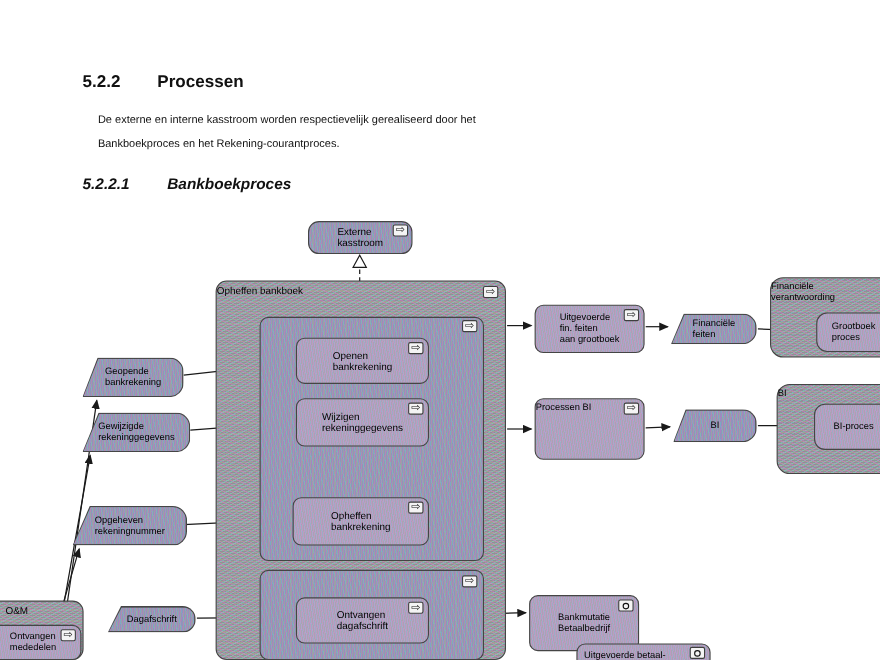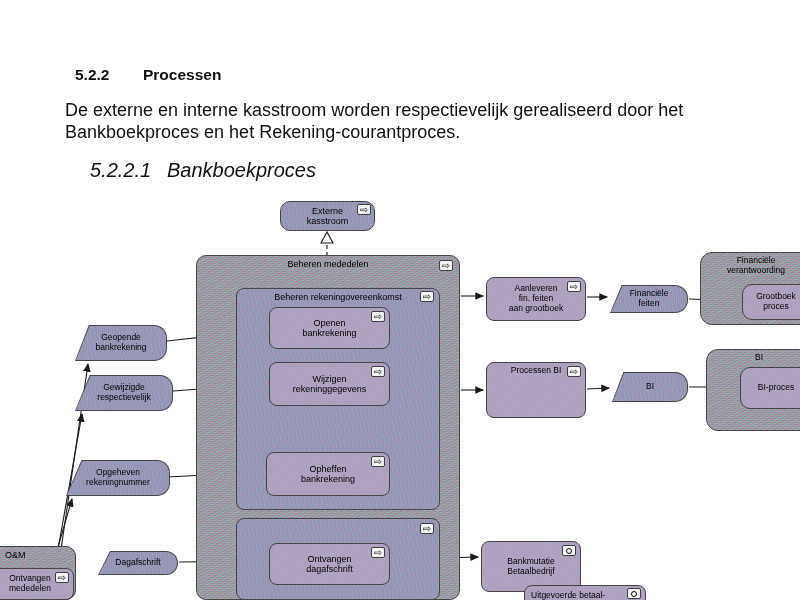--- a/index.html
+++ b/index.html
@@ -2,30 +2,30 @@
 <html><head>
 <meta charset="utf-8">
 <style>
   *{margin:0;padding:0;box-sizing:border-box}
   html,body{width:800px;height:600px;background:#ffffff;overflow:hidden;position:relative;
     font-family:"Liberation Sans",sans-serif;color:#111}
 
   
   #heading{position:absolute;left:75px;top:66px;font-size:15.5px;font-weight:bold}
   #heading .num{display:inline-block;min-width:68px}
-  #para{position:absolute;left:65px;top:99px;width:670px;font-size:18px;line-height:22px;white-space:pre-line}
-  #subheading{position:absolute;left:90px;top:159px;font-size:20px;font-weight:normal;font-style:italic}
+  #para{position:absolute;left:89px;top:99px;width:670px;font-size:10px;line-height:22px;white-space:pre-line}
+  #subheading{position:absolute;left:75px;top:159px;font-size:14px;font-weight:bold;font-style:italic}
   #subheading .num{display:inline-block;min-width:77px}
 
   
   .shape{position:absolute;border:1px solid #454545;z-index:2}
   .round8{border-radius:8px}
   .round10{border-radius:10px}
   .round12{border-radius:12px}
-  .label{position:absolute;white-space:pre-line;text-align:center;font-size:9px;line-height:1.15;color:#000;z-index:2}
+  .label{position:absolute;white-space:pre-line;font-size:9px;line-height:1.15;color:#000;z-index:2}
   .label.mid{inset:0;display:flex;align-items:center;justify-content:center}
   .label.top{top:3px;left:0;right:0}
   .label.small{font-size:8.5px}
 
   .icon-box{position:absolute;top:3px;right:4px;width:14px;height:11px;background:#f4f4f4;
     border:1px solid #3f3f3f;border-radius:2px;display:flex;align-items:center;justify-content:center;
     font-size:10px;line-height:1;color:#111;z-index:3}
   .circ{width:6px;height:6px;border:1px solid #111;border-radius:50%}
 
   
@@ -88,26 +88,25 @@
 </svg>
 
 <div class="shape texA round10" style="left:280px;top:201px;width:95px;height:30px">
   <span class="icon-box" style="top:2px;right:3px">⇨</span>
   <span class="label mid">Externe
 kasstroom</span>
 </div>
 
 <div class="shape texB round10" style="left:196px;top:255px;width:264px;height:345px">
   <span class="icon-box" style="top:4px;right:6px">⇨</span>
-  <span class="label top">Beheren mededelen</span>
+  <span class="label top">Opheffen bankboek</span>
 </div>
 
 <div class="shape texA round8" style="left:236px;top:288px;width:204px;height:222px">
   <span class="icon-box" style="top:2px;right:5px">⇨</span>
-  <span class="label top">Beheren rekeningovereenkomst</span>
 </div>
 
 <div class="shape texC round8" style="left:269px;top:307px;width:121px;height:42px">
   <span class="icon-box">⇨</span>
   <span class="label mid">Openen
 bankrekening</span>
 </div>
 
 <div class="shape texC round8" style="left:269px;top:362px;width:121px;height:44px">
   <span class="icon-box">⇨</span>
@@ -135,21 +134,21 @@
   <div class="flag-b"></div>
   <div class="flag-f texA"></div>
   <span class="label mid small">Geopende
 bankrekening</span>
 </div>
 
 <div class="flag" style="left:75px;top:375px;width:98px;height:36px">
   <div class="flag-b"></div>
   <div class="flag-f texA"></div>
   <span class="label mid small">Gewijzigde
-respectievelijk</span>
+rekeninggegevens</span>
 </div>
 
 <div class="flag" style="left:66px;top:460px;width:104px;height:36px">
   <div class="flag-b"></div>
   <div class="flag-f texA"></div>
   <span class="label mid small">Opgeheven
 rekeningnummer</span>
 </div>
 
 <div class="flag" style="left:98px;top:551px;width:80px;height:24px">
@@ -162,21 +161,21 @@
   <span class="label top" style="left:28px;right:auto">O&amp;M</span>
 </div>
 <div class="shape texC round8" style="left:-14px;top:568px;width:88px;height:32px">
   <span class="icon-box">⇨</span>
   <span class="label mid small">Ontvangen
 mededelen</span>
 </div>
 
 <div class="shape texC round8" style="left:486px;top:277px;width:100px;height:44px">
   <span class="icon-box">⇨</span>
-  <span class="label mid small">Aanleveren
+  <span class="label mid small">Uitgevoerde
 fin. feiten
 aan grootboek</span>
 </div>
 
 <div class="flag" style="left:610px;top:285px;width:78px;height:28px">
   <div class="flag-b"></div>
   <div class="flag-f texA"></div>
   <span class="label mid small">Financiële
 feiten</span>
 </div>

